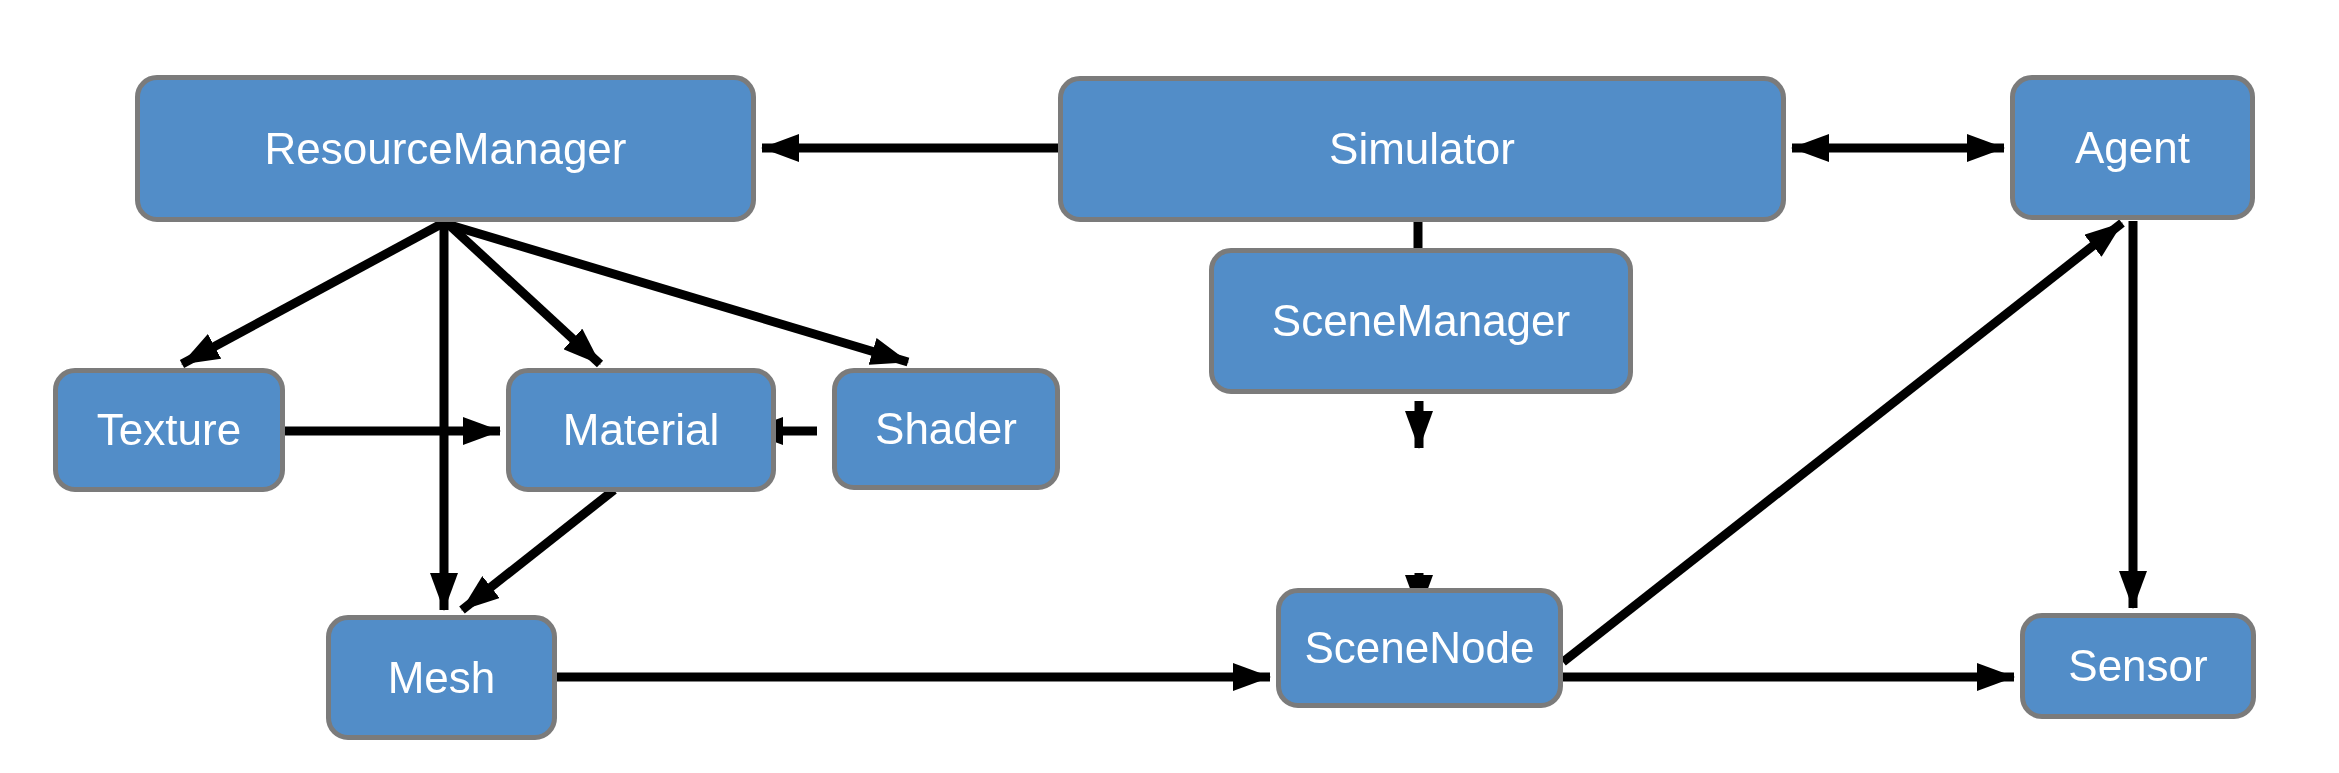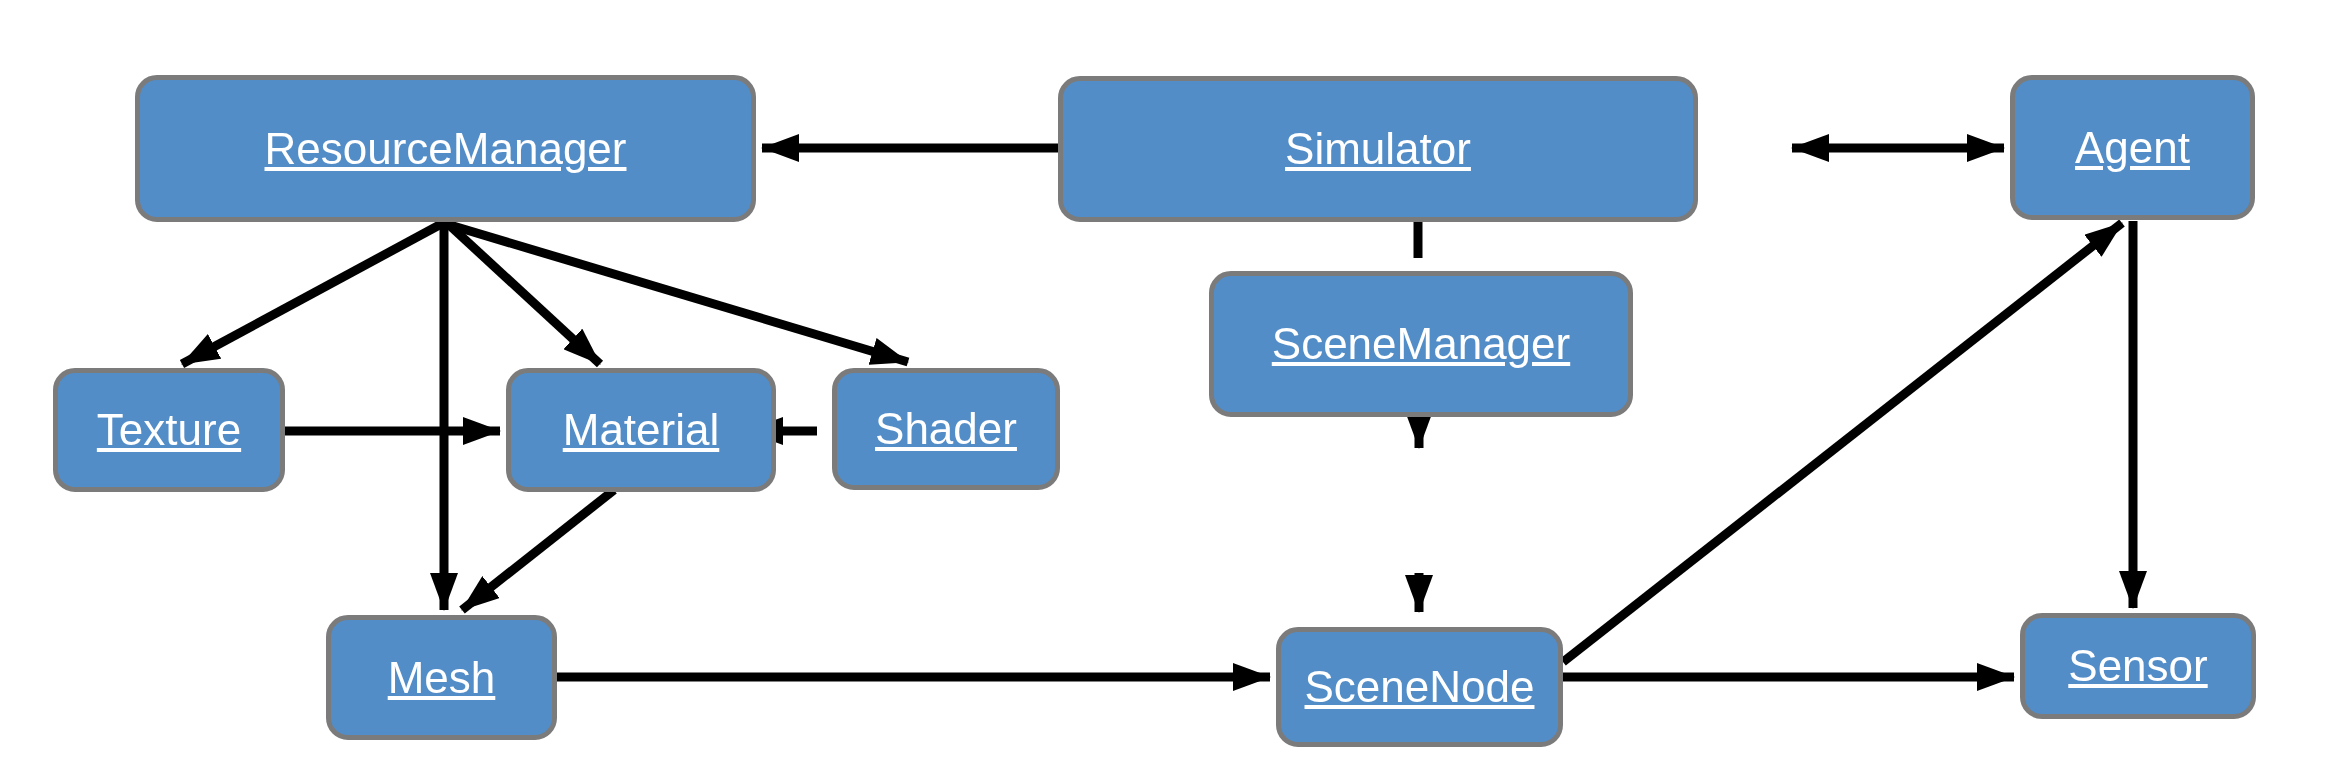--- a/index.html
+++ b/index.html
@@ -22,21 +22,21 @@
     background: var(--node-fill, #528dc8);
     border: 5px solid var(--node-border, #7b7b7b);
     border-radius: 22px;
     color: var(--node-text, #ffffff);
     display: flex;
     align-items: center;
     justify-content: center;
     font-size: 44px;
     white-space: nowrap;
   }
-  .node .node-label { display: block; text-decoration: underline; }
+  .node .node-label { display: block; }
   .edge { stroke: var(--edge-color, #000000); stroke-width: 9; fill: none; }
   #ah-end path, #ah-start path { fill: var(--edge-color, #000000); }
 </style>
 </head>
 <body>
 
 <div id="canvas" style="--bg: #ffffff; --node-fill: #528dc8; --node-border: #7b7b7b; --node-text: #ffffff; --edge-color: #000000; width: 2339px; height: 773px;">
   <svg id="edges" xmlns="http://www.w3.org/2000/svg" viewBox="0 0 2339 773">
     <defs>
       <marker id="ah-end" viewBox="0 0 38 28" refX="37" refY="14" markerWidth="38" markerHeight="28" markerUnits="userSpaceOnUse" orient="auto">
@@ -61,40 +61,40 @@
         <line x1="1419" y1="573" x2="1419" y2="612" class="edge" marker-end="url(#ah-end)"></line>
         <line x1="557" y1="677" x2="1270" y2="677" class="edge" marker-end="url(#ah-end)"></line>
         <line x1="1563" y1="677" x2="2014" y2="677" class="edge" marker-end="url(#ah-end)"></line>
         <line x1="1563" y1="662" x2="2122" y2="223" class="edge" marker-end="url(#ah-end)"></line>
         <line x1="2133" y1="221" x2="2133" y2="608" class="edge" marker-end="url(#ah-end)"></line>
       </g>
   </svg>
 <div class="node" style="left: 135px; top: 75px; width: 621px; height: 147px;">
     <span class="node-label">ResourceManager</span>
   </div>
-    <div class="node" style="left: 1058px; top: 76px; width: 640px; height: 146px;">
+    <div class="node" style="left: 1058px; top: 76px; width: 728px; height: 146px;">
     <span class="node-label">Simulator</span>
   </div>
     <div class="node" style="left: 2010px; top: 75px; width: 245px; height: 145px;">
     <span class="node-label">Agent</span>
   </div>
     <div class="node" style="left: 53px; top: 368px; width: 232px; height: 124px; text-align: right;">
     <span class="node-label">Texture</span>
   </div>
     <div class="node" style="left: 506px; top: 368px; width: 270px; height: 124px;">
     <span class="node-label">Material</span>
   </div>
     <div class="node" style="left: 817px; top: 368px; width: 228px; height: 122px; margin-left: 15px;">
     <span class="node-label">Shader</span>
   </div>
-    <div class="node" style="left: 1209px; top: 271px; width: 424px; height: 146px;">
+    <div class="node" style="left: 1209px; top: 248px; width: 424px; height: 146px;">
     <span class="node-label">SceneManager</span>
   </div>
     <div class="node" style="left: 326px; top: 615px; width: 231px; height: 125px;">
     <span class="node-label">Mesh</span>
   </div>
-    <div class="node" style="left: 1276px; top: 627px; width: 287px; height: 120px;">
+    <div class="node" style="left: 1276px; top: 588px; width: 287px; height: 120px;">
     <span class="node-label">SceneNode</span>
   </div>
     <div class="node" style="left: 2020px; top: 613px; width: 236px; height: 106px;">
     <span class="node-label">Sensor</span>
   </div>
   </div>
 
 </body></html>

